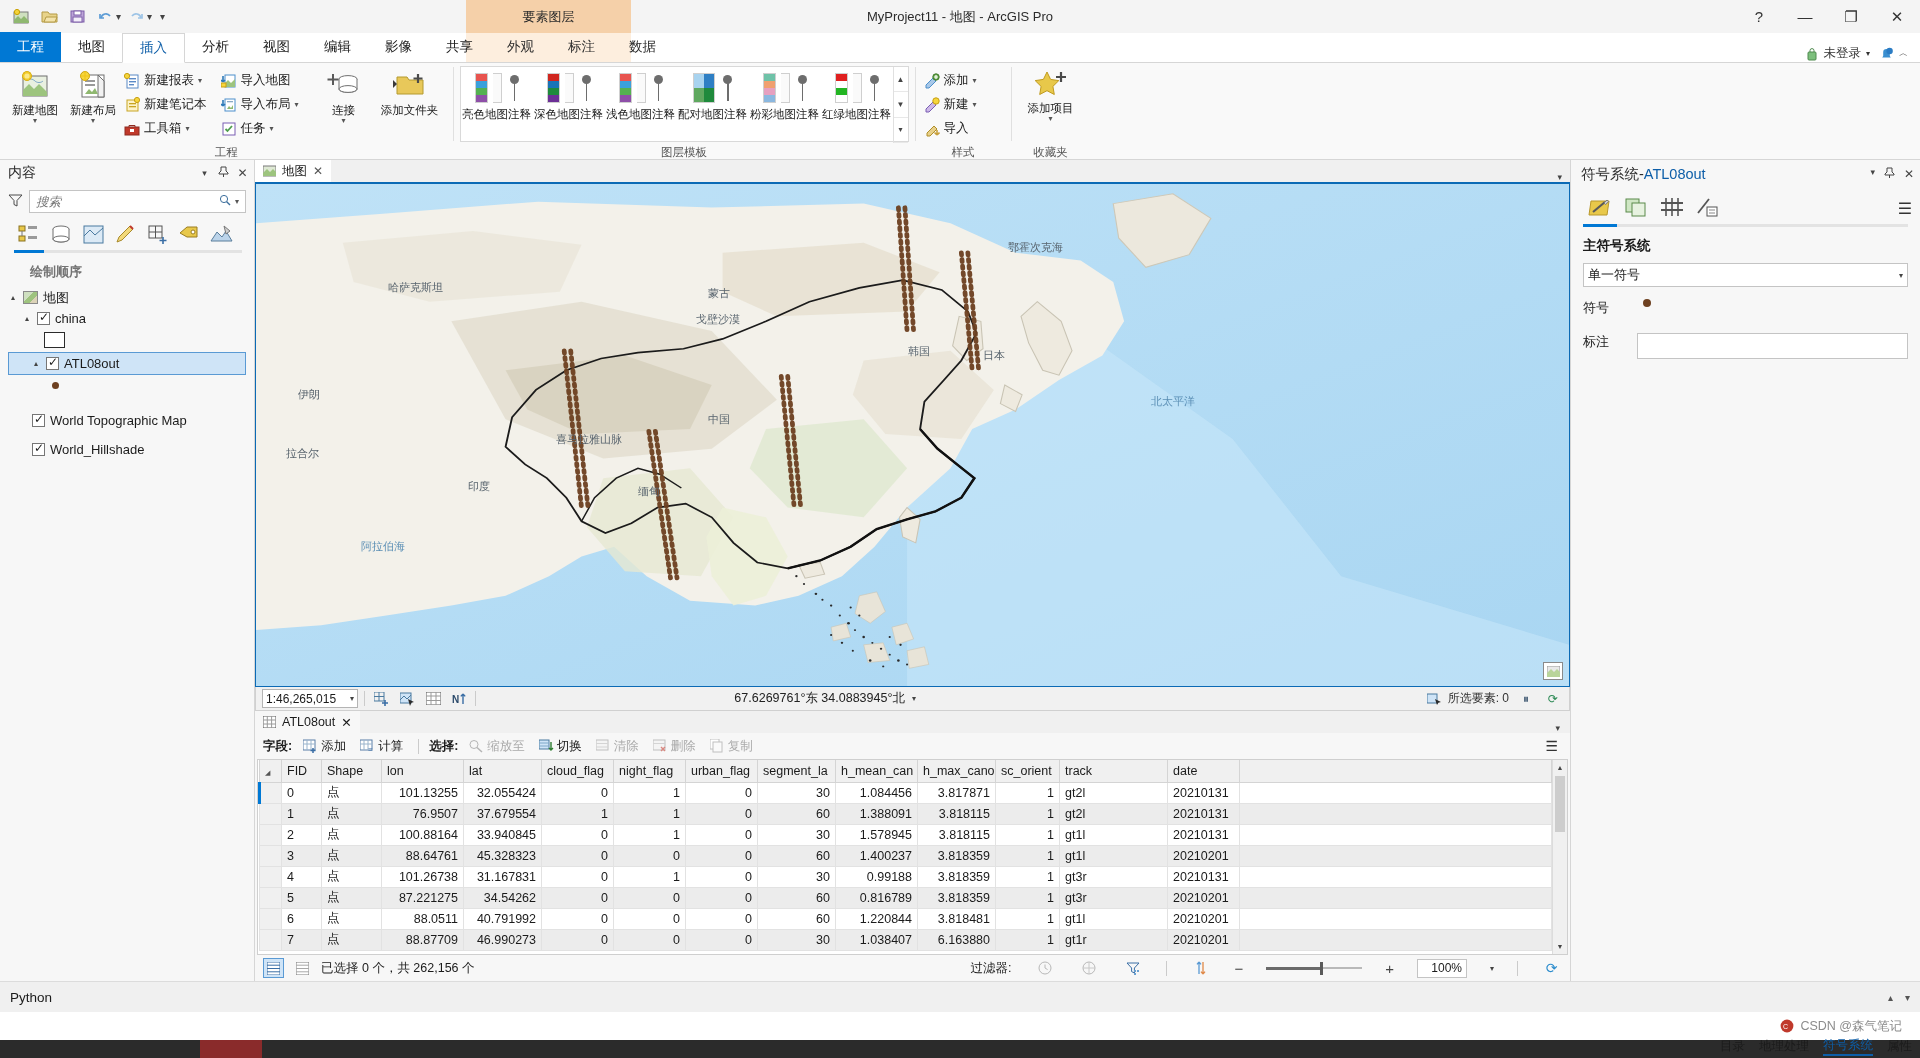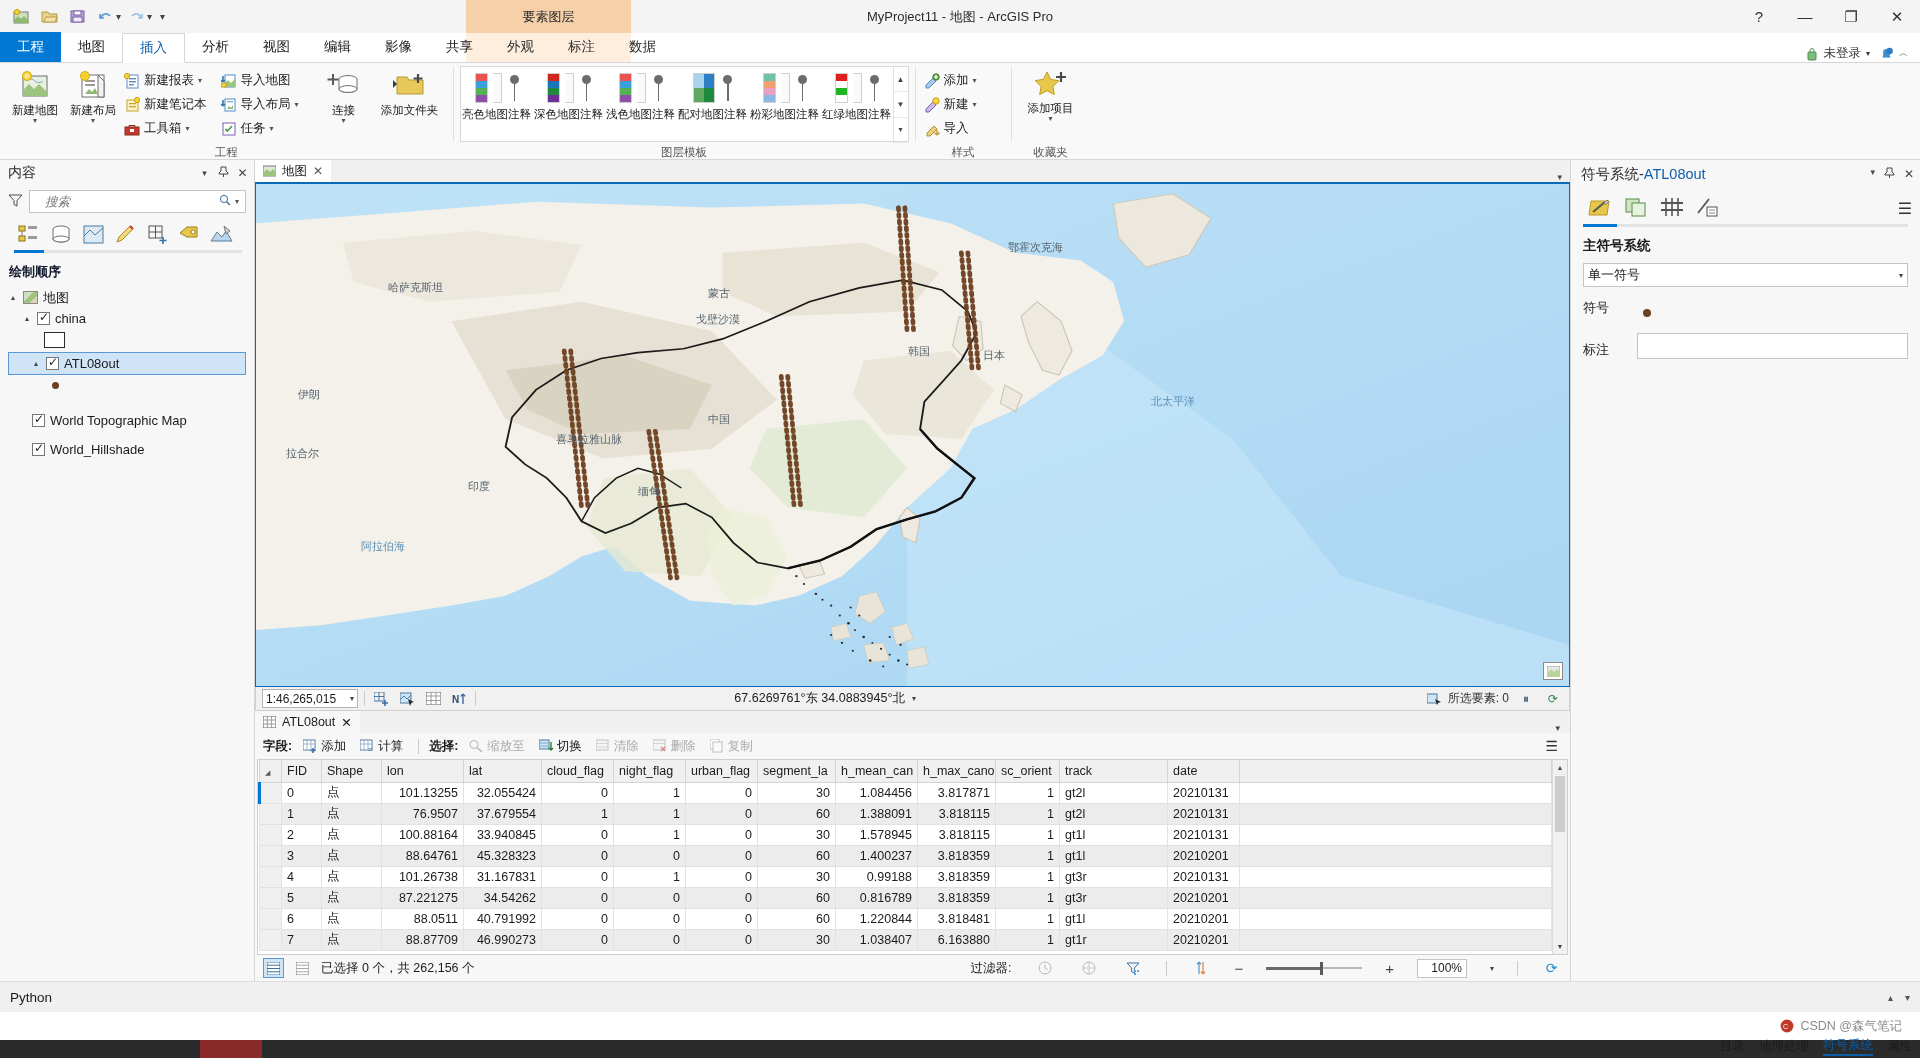--- a/index.html
+++ b/index.html
@@ -65,27 +65,27 @@
 
   
   .pane { background:#f7f7f7; display:flex; flex-direction:column; }
   .pane-hd { height:26px; display:flex; align-items:center; padding:0 4px 0 8px; font-size:14px; color:#2b2b2b; }
   .pane-hd .ttl { font-weight:400; }
   .pane-hd .acts { margin-left:auto; display:flex; gap:4px; align-items:center; color:#444; font-size:12px; }
   .pane-hd .acts span { width:15px; text-align:center; cursor:default; }
   .contents { width:255px; border-right:1px solid #d6d6d6; }
   .searchrow { display:flex; align-items:center; gap:6px; padding:4px 8px 6px 8px; }
   .searchbox { flex:1; height:23px; border:1px solid #c4c4c4; background:#fff; display:flex; align-items:center; padding:0 4px; }
-  .searchbox input { flex:1; border:none; outline:none; font-size:12.5px; color:#ec4899; font-style:italic; font-family:inherit; background:transparent;margin-left:9px; }
+  .searchbox input { flex:1; border:none; outline:none; font-size:12.5px; color:#ec4899; font-style:italic; font-family:inherit; background:transparent; }
   .searchbox .ic { font-size:12px; color:#555; padding:0 2px; }
   .ctabs { display:flex; gap:2px; padding:2px 8px 0 14px; }
   .ctab { width:30px; height:27px; display:flex; align-items:center; justify-content:center; cursor:default; }
   .ctabline { margin:2px 12px 0 14px; height:3px; background:#e3e3e3; position:relative; }
   .ctabline i { position:absolute; left:0; top:0; width:30px; height:3px; background:#0078d4; }
-  .toclbl { font-size:13px; font-weight:bold; color:#0f172a; padding:10px 0 6px 9px; }
+  .toclbl { font-size:13px; font-weight:bold; color:#737373; padding:10px 0 6px 30px; }
   .toc { padding:0 4px 0 0; font-size:13px; }
   .trow { display:flex; align-items:center; height:21px; gap:5px; padding-left:8px; cursor:default; }
   .trow.sel { background:#cfe4f7; border:1px solid #5a9ad4; height:23px; }
   .exp { width:10px; font-size:8px; color:#444; text-align:center; }
   .cbx { width:13px; height:13px; border:1px solid #767676; background:#fff; position:relative; flex:none; }
   .cbx.on::after { content:"✓"; position:absolute; left:1px; top:-3px; font-size:12px; color:#1b1b1b; }
   .mapicon { width:15px; height:13px; background:linear-gradient(135deg,#cfe0c0 0 40%,#9ec37e 40% 70%,#dcd3b8 70%); border:1px solid #8a8a8a; }
   .polysym { width:21px; height:16px; border:1.6px solid #2b2b2b; background:#fff; margin-left:36px; }
   .ptsym { width:7px; height:7px; border-radius:50%; background:#6d4020; margin-left:44px; }
 
@@ -146,21 +146,21 @@
   .symb-hd { height:28px; display:flex; align-items:center; padding:0 6px 0 10px; font-size:14.5px; color:#4a4a4a; }
   .symb-hd .a { color:#2b2b2b; }
   .symb-hd .b { color:#0d5ea8; }
   .symb-hd .acts { margin-left:auto; display:flex; gap:9px; font-size:12px; color:#444; }
   .stabs { display:flex; align-items:flex-end; gap:2px; padding:4px 8px 0 12px; }
   .stab { width:34px; height:30px; display:flex; align-items:center; justify-content:center; cursor:default; }
   .stabs .burger { margin-left:auto; font-size:16px; color:#333; padding-bottom:4px; }
   .stabline { margin:2px 12px 0 12px; height:3px; background:#e3e3e3; position:relative; }
   .stabline i { position:absolute; left:0; width:34px; height:3px; background:#0078d4; }
   .sect-ttl { font-size:13.5px; font-weight:bold; padding:10px 0 5px 12px; }
-  .srow { display:flex; align-items:flex-end; padding:3px 12px; gap:10px; font-size:13px; }
+  .srow { display:flex; align-items:flex-start; padding:3px 12px; gap:10px; font-size:13px; }
   .srow .lbl { width:44px; flex:none; }
   .combo { flex:1; height:24px; border:1px solid #c4c4c4; background:#fff; display:flex; align-items:center; padding:0 4px; font-size:13px; }
   .combo .cv { margin-left:auto; font-size:8px; color:#444; }
   .symdot { width:8px; height:8px; border-radius:50%; background:#6d4020; margin-left:6px; }
   .tbox { flex:1; height:26px; border:1px solid #c4c4c4; background:#fff; }
   .tbox.tall { height:50px; }
 
   
   .dockbtns { position:absolute; right:8px; bottom:0; display:flex; gap:14px; align-items:center; height:24px; font-size:12.5px; color:#1b1b1b; }
   .dockbtns .on { color:#0d5ea8; border-bottom:2px solid #0d5ea8; }

